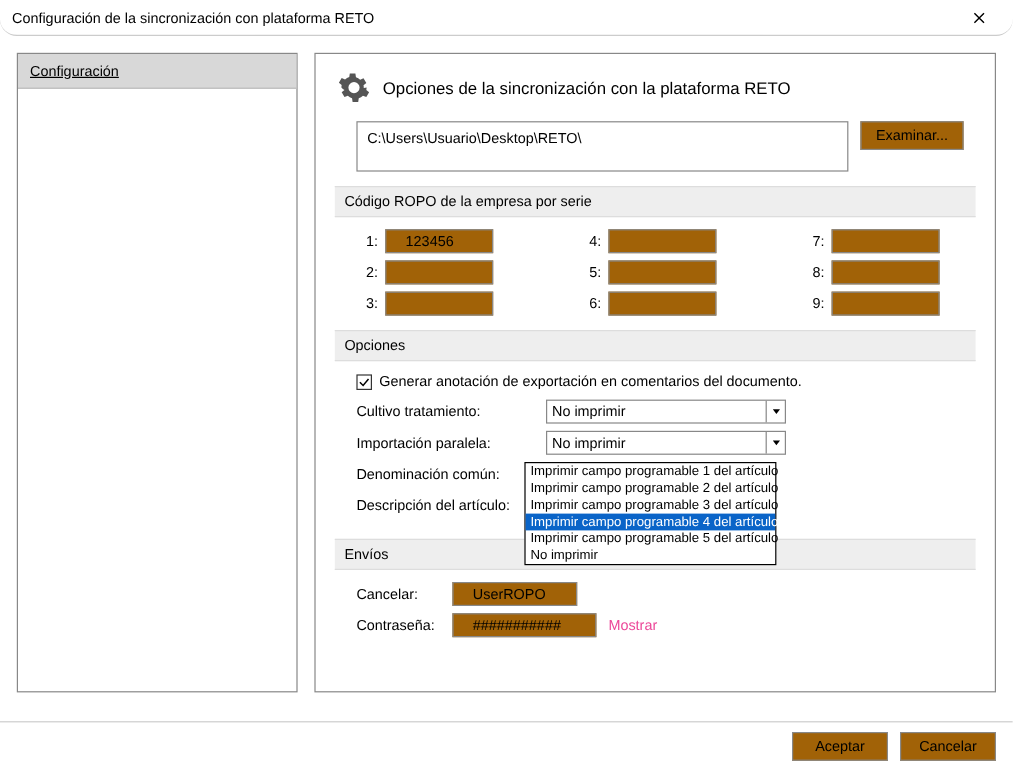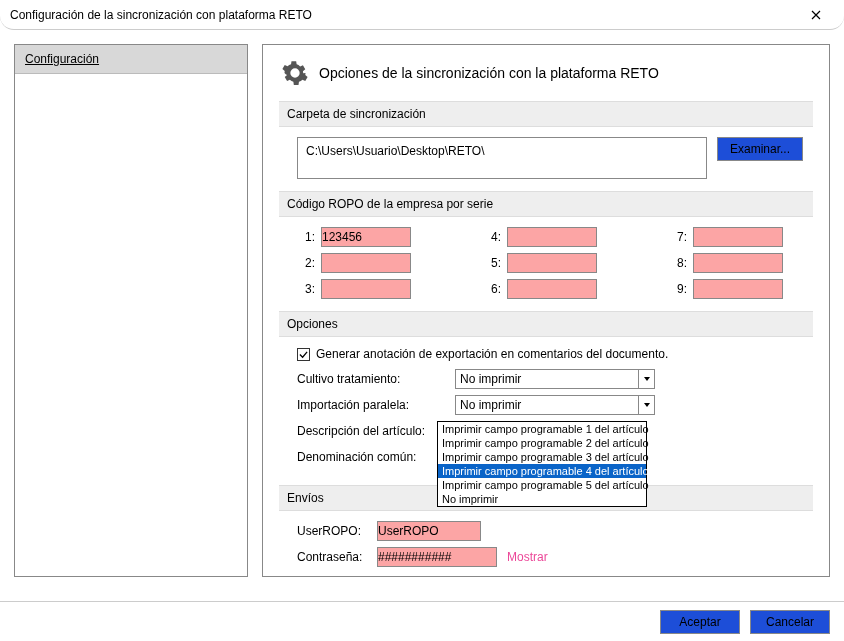--- a/index.html
+++ b/index.html
@@ -70,44 +70,44 @@
   .sync-row { display: flex; gap: 10px; align-items: stretch; }
   .path-box {
     flex: 1;
     border: 1px solid #888;
     padding: 6px 8px 20px 8px;
     font-size: 12px;
     min-height: 40px;
   }
   .btn {
     border: 1px solid #888;
-    background: #1d4ed8;
+    background: #a16207;
     padding: 4px 12px;
     font-size: 12px;
     cursor: pointer;
     height: 24px;
     display: inline-flex;
     align-items: center;
     justify-content: center;
   }
   .grid-ropo {
     display: grid;
     grid-template-columns: 18px 90px 60px 18px 90px 60px 18px 90px;
     row-gap: 6px;
     column-gap: 6px;
     align-items: center;
   }
   .grid-ropo .nlabel { text-align: right; }
   .textinput {
     border: 1px solid #888;
     height: 20px;
-    padding: 1px 0;
+    padding: 1px 16px;
     font-size: 12px;
     width: 90px;
-    background: #fca5a5;
+    background: #a16207;
   }
   .opt-row { display: flex; align-items: center; gap: 8px; margin-bottom: 6px; }
   .opt-label { width: 150px; }
   .combo {
     position: relative;
     width: 200px;
     height: 20px;
     border: 1px solid #888;
     background: #fff;
     display: flex;
@@ -180,21 +180,20 @@
   </div>
 
   <div class="main">
     <div class="header-row">
       <svg class="gear" viewBox="0 0 24 24">
         <path fill="#555" d="M12 8a4 4 0 1 0 0 8 4 4 0 0 0 0-8zm9 4c0 .6-.1 1.2-.2 1.8l2 1.6-2 3.4-2.4-1a8 8 0 0 1-3 1.8l-.4 2.6h-4l-.4-2.6a8 8 0 0 1-3-1.8l-2.4 1-2-3.4 2-1.6A8.7 8.7 0 0 1 3 12c0-.6.1-1.2.2-1.8l-2-1.6 2-3.4 2.4 1a8 8 0 0 1 3-1.8L9 2h4l.4 2.6a8 8 0 0 1 3 1.8l2.4-1 2 3.4-2 1.6c.1.6.2 1.2.2 1.8z"></path>
       </svg>
       <span class="header-title">Opciones de la sincronización con la plataforma RETO</span>
     </div>
 
-    <div class="section-head">Carpeta de sincronización</div>
     <div class="indent">
       <div class="sync-row">
         <div class="path-box">C:\Users\Usuario\Desktop\RETO\</div>
         <button class="btn">
             <span>Examinar...</span>
           </button>
       </div>
     </div>
 
     <div class="section-head">Código ROPO de la empresa por serie</div>
@@ -248,47 +247,47 @@
         </div>
       </div>
       <div class="opt-row">
         <span class="opt-label">Importación paralela:</span>
         <div class="combo">
           <span>No imprimir</span>
           <span class="arrow"></span>
         </div>
       </div>
       <div class="opt-row">
-        <span class="opt-label">Descripción del artículo:</span>
+        <span class="opt-label">Denominación común:</span>
         <div class="combo" style="visibility:hidden">
           
         </div>
       </div>
       <div class="opt-row">
-        <span class="opt-label">Denominación común:</span>
+        <span class="opt-label">Descripción del artículo:</span>
         <div class="combo" style="visibility:hidden">
           
         </div>
       </div>
 
       
       <div class="dropdown" style="left:158px; top:74px;" id="dd">
           <div class="item">Imprimir campo programable 1 del artículo</div>
           <div class="item">Imprimir campo programable 2 del artículo</div>
           <div class="item">Imprimir campo programable 3 del artículo</div>
           <div class="item sel">Imprimir campo programable 4 del artículo</div>
           <div class="item">Imprimir campo programable 5 del artículo</div>
           <div class="item">No imprimir</div>
         </div>
     </div>
 
     <div class="section-head">Envíos</div>
     <div class="indent">
       <div class="envios-row">
-        <span class="envios-label">UserROPO:</span>
+        <span class="envios-label">Cancelar:</span>
         <input class="textinput" style="width: 104px;" value="UserROPO">
       </div>
       <div class="envios-row">
         <span class="envios-label">Contraseña:</span>
         <input class="textinput" style="width: 120px;" value="###########">
         <span class="linkish">Mostrar</span>
       </div>
     </div>
 
   </div>

